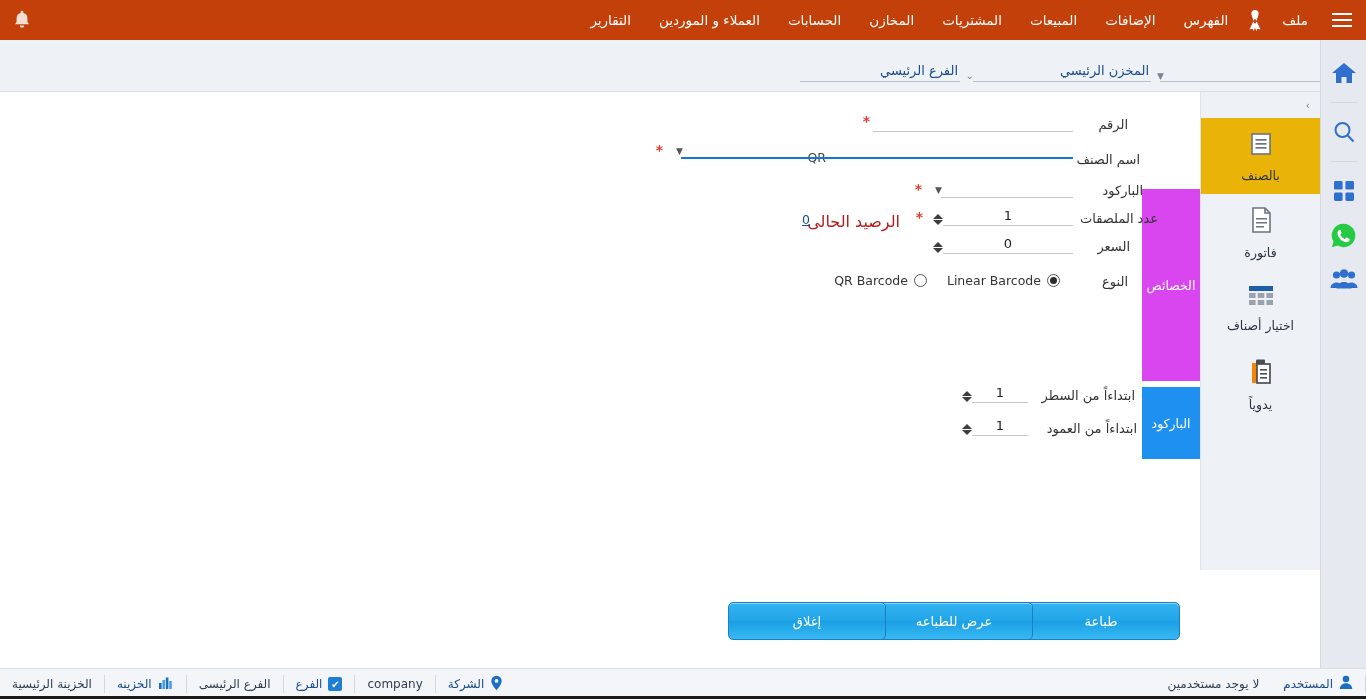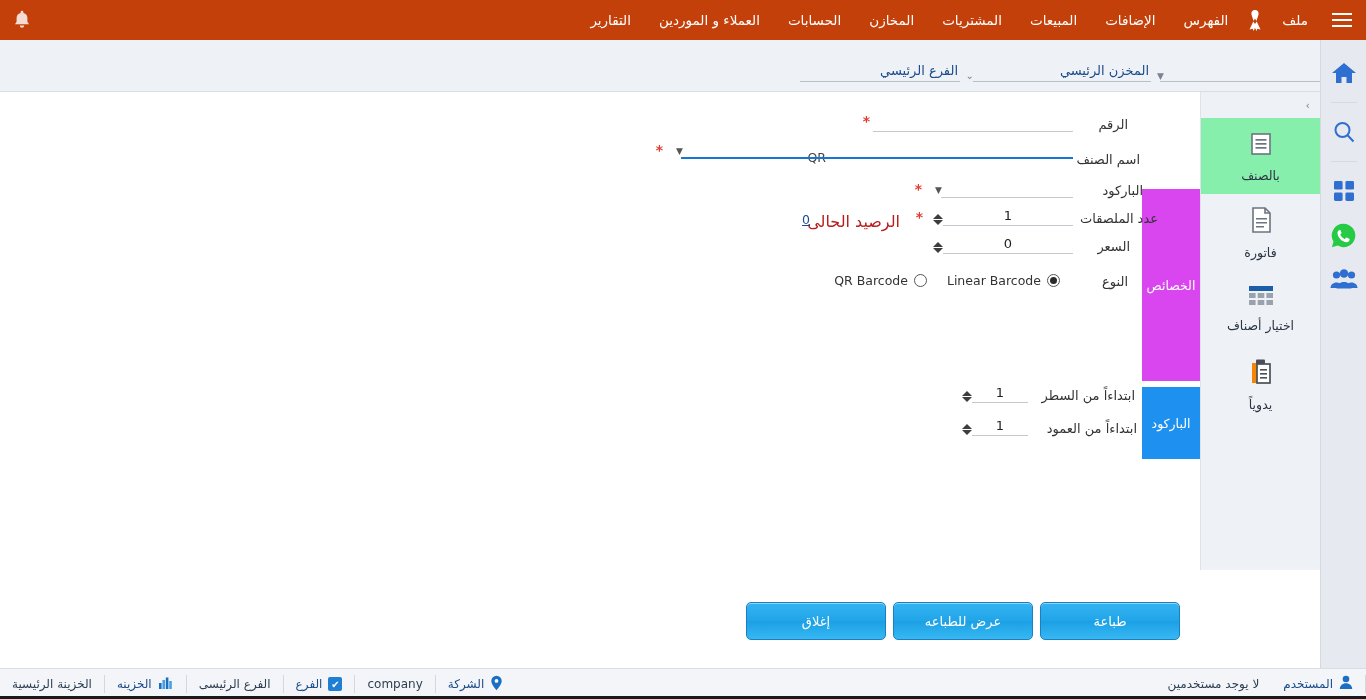--- a/index.html
+++ b/index.html
@@ -120,35 +120,35 @@
     background: #eef1f5; border-left: 1px solid #dfe3e9;
   }
   .rpanel-head {
     height: 26px; display: flex; align-items: center; padding-right: 10px;
     font-size: 11px; color: #7b8490; cursor: pointer;
   }
   .rmode {
     height: 76px; display: flex; flex-direction: column; align-items: center;
     justify-content: center; gap: 6px; cursor: pointer;
   }
-  .rmode.active { background: #86efac; }
+  .rmode.active { background: #eab308; }
   .rmode-lbl { font-size: 12.5px; color: #2a3442; }
 
   
   .rail {
     position: absolute; top: 40px; right: 0; width: 46px; height: 629px;
     background: #e6eaf0; border-left: 1px solid #d3d9e1;
     display: flex; flex-direction: column; align-items: center; padding-top: 18px; gap: 14px;
   }
   .rail-ico { width: 30px; height: 30px; display:flex; align-items:center; justify-content:center; cursor: pointer; }
   .rail-sep { width: 26px; height: 1px; background: #d3d9e1; }
 
   
   .btn {
-    position: absolute; height: 38px; width: 140px; border-radius: 5px;
+    position: absolute; height: 38px; width: 158px; border-radius: 5px;
     border: 1px solid #1b7fc4;
     background: linear-gradient(to bottom, #34b3f1 0%, #21a5e8 50%, #1ba0e5 51%, #37b8f2 100%);
     color: #ffffff; font-family: inherit; font-size: 13px; cursor: pointer;
     box-shadow: inset 0 1px 0 rgba(255,255,255,0.45);
   }
 
   
   .statusbar {
     position: absolute; bottom: 0; left: 0; width: 1366px; height: 31px;
     background: #f3f5f8; border-top: 1px solid #d9dee5;

